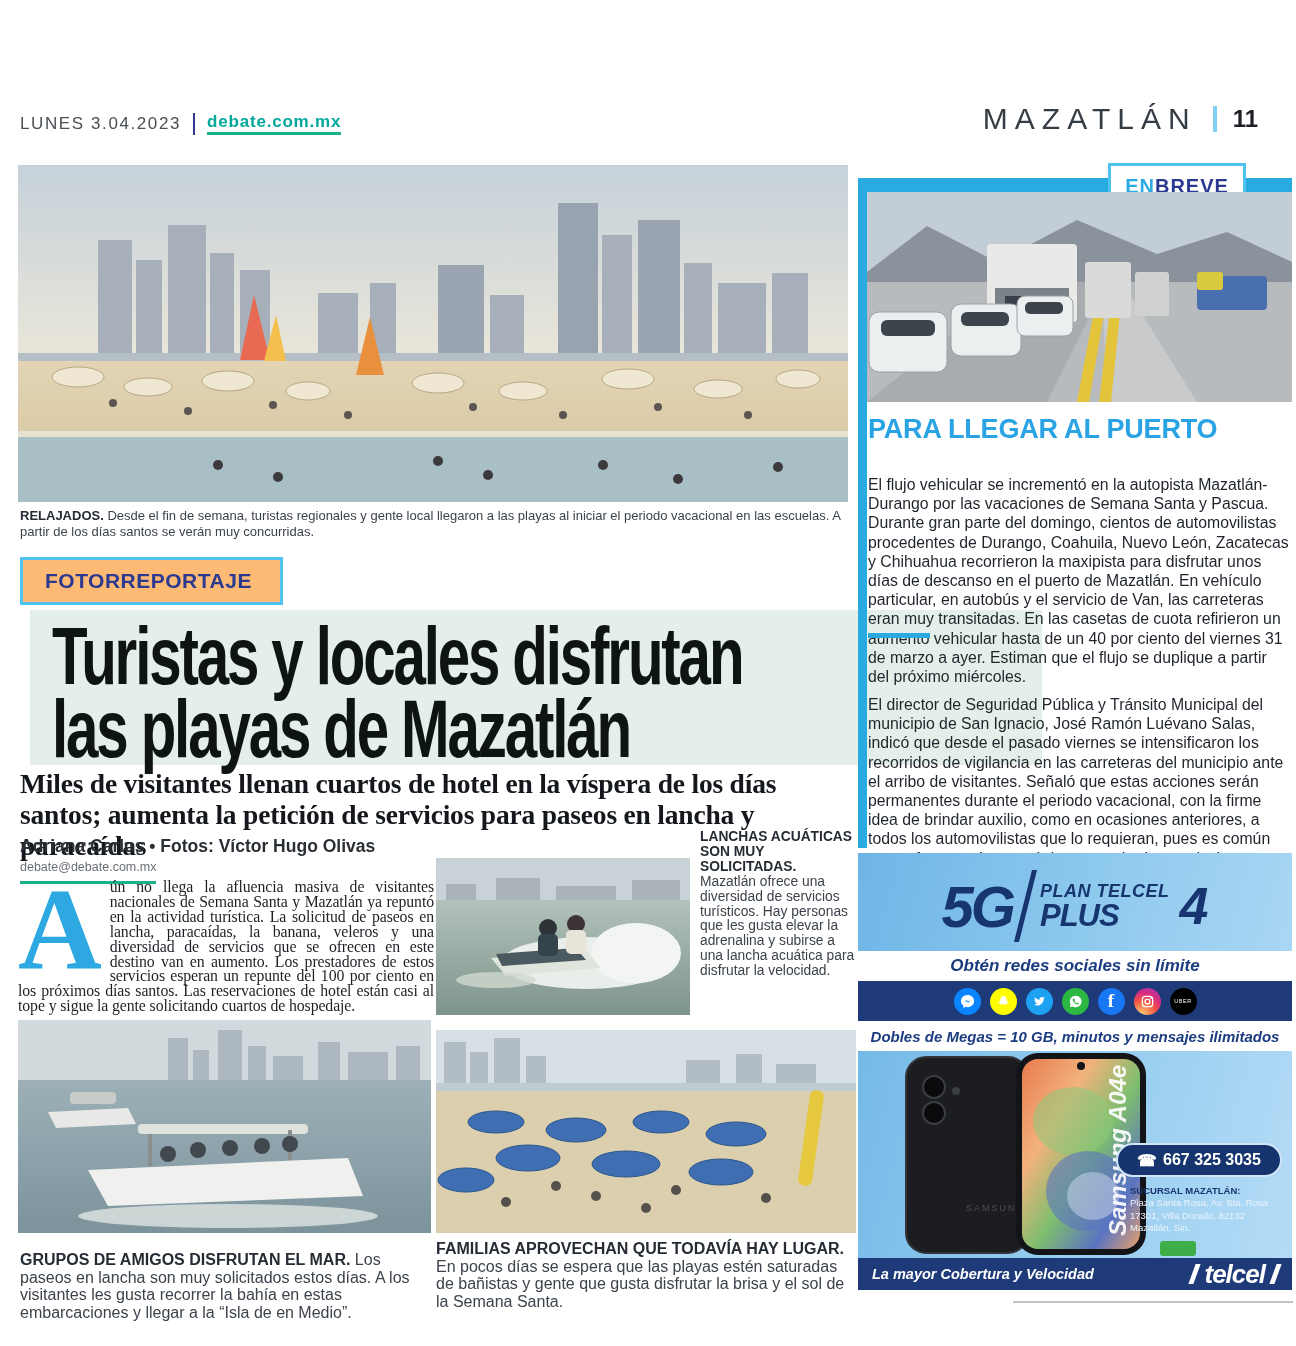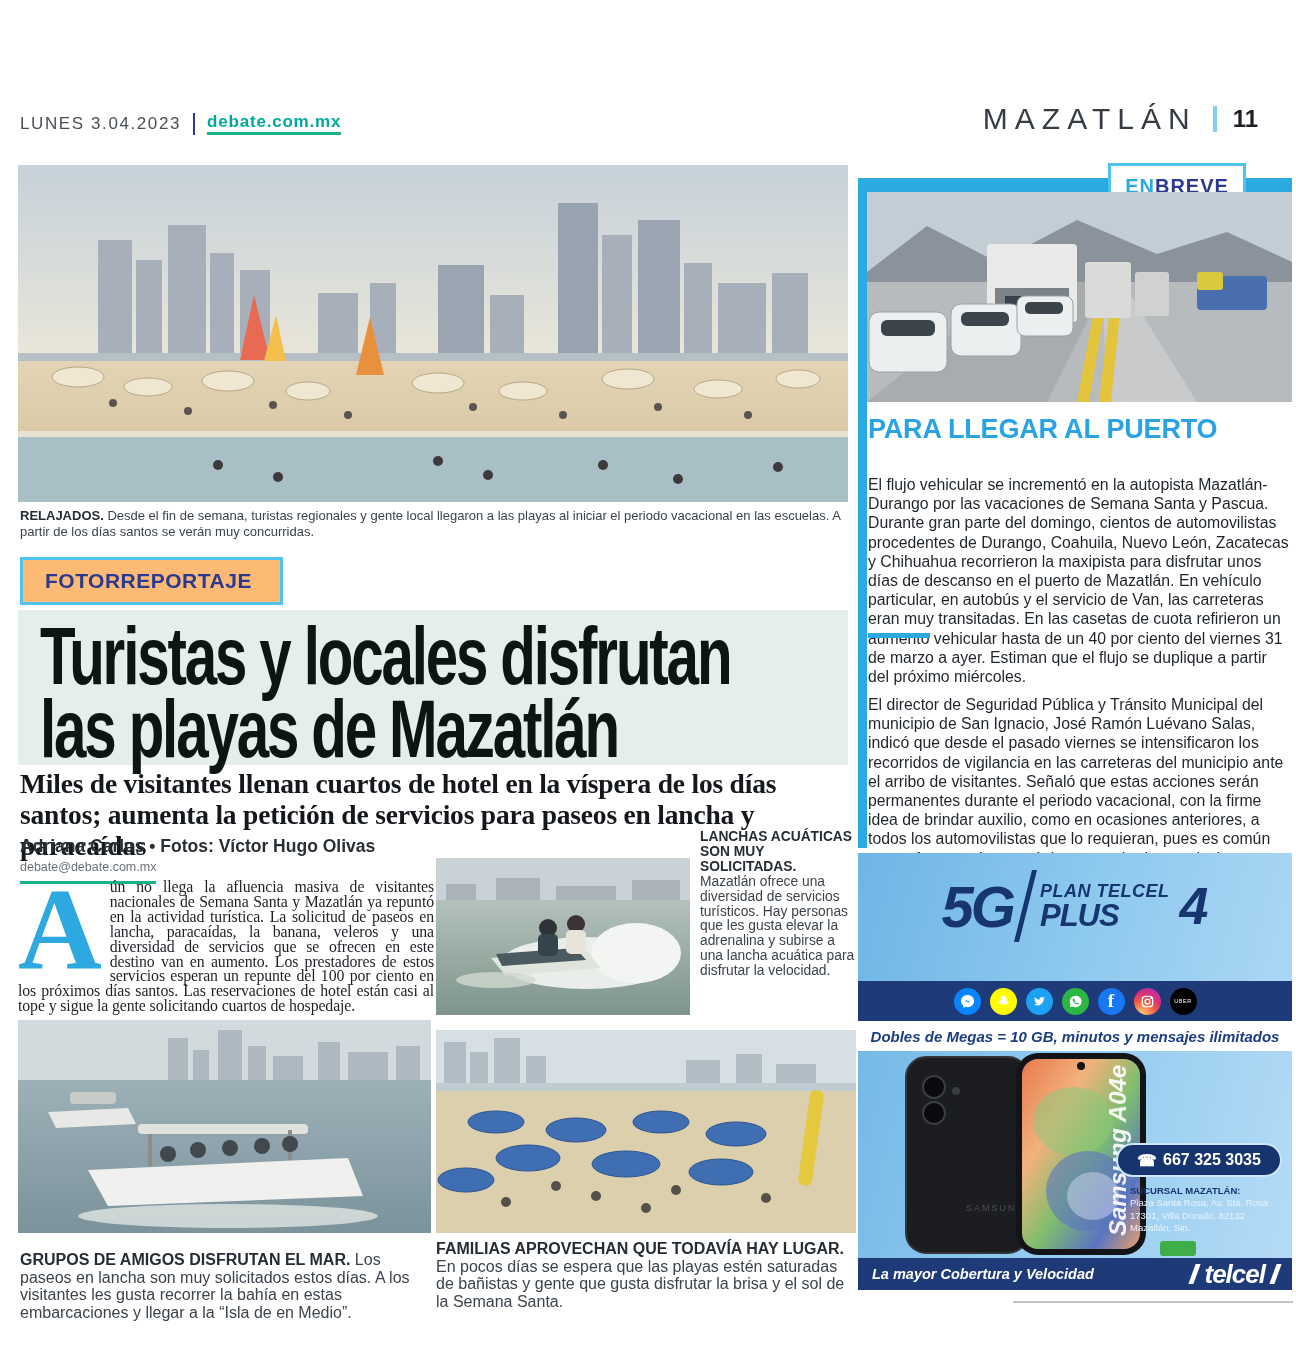--- a/index.html
+++ b/index.html
@@ -18,21 +18,21 @@
   
   .photo{position:absolute;overflow:hidden;background:#cfd6db;}
   .photo svg{display:block;}
   
   .cap{position:absolute;font-size:13px;line-height:1.25;color:#3c434c;}
   .cap b{color:#262c34;}
   
   .kicker{position:absolute;left:20px;top:557px;border:3px solid #4fc3f0;background:#fdba74;
           padding:9px 28px 9px 22px;font-size:21px;font-weight:800;letter-spacing:.5px;color:#2b3990;}
   
-  .mint{position:absolute;left:18px;top:610px;width:830px;height:155px;background:#e3efe8;}
+  .mint{position:absolute;left:30px;top:610px;width:988px;height:155px;background:#e3efe8;padding-left:24px;}
   .hline{position:absolute;left:22px;white-space:nowrap;font-weight:800;font-size:81px;
          letter-spacing:-3px;color:#0d1412;transform:scaleX(.72);transform-origin:0 50%;line-height:1;}
   .subhead{position:absolute;left:20px;top:768px;width:824px;font-family:"Liberation Serif",serif;
            font-weight:700;font-size:27.5px;line-height:1.13;color:#14171b;letter-spacing:-.2px;}
   .byline{position:absolute;left:20px;top:836px;font-size:17.5px;font-weight:700;color:#2a2f36;}
   .bymail{position:absolute;left:20px;top:860px;font-size:12.5px;color:#6a7076;
           border-bottom:3px solid #19b28a;padding-bottom:7px;text-decoration:none;}
   
   .body-copy{position:absolute;left:18px;top:880px;width:416px;font-family:"Liberation Serif",serif;
              font-size:15.8px;line-height:14.9px;text-align:justify;color:#1d2126;letter-spacing:-.1px;}
@@ -368,20 +368,21 @@
       <div class="ad-logo">
         <span class="ad-5g">5G</span>
         <span class="ad-slash"></span>
         <span class="ad-stack">
           <span class="ad-plan">PLAN TELCEL</span>
           <span class="ad-plus">PLUS</span>
         </span>
         <span class="ad-4">4</span>
       </div>
 
+      <div class="ad-strip ad-strip1">Obtén redes sociales sin límite</div>
 
       <div class="ad-navy">
         <span class="ic" style="background:#0a85ff;">
           <svg width="15" height="15" viewBox="0 0 16 16">
               <path d="M8 1C4 1 1 4 1 7.4c0 2 1 3.8 2.6 4.9V15l2.4-1.3c.6.2 1.3.3 2 .3 4 0 7-3 7-6.6S12 1 8 1z" fill="#fff"></path>
               <path d="M4.5 9.2l2.6-2.7 1.7 1.6 2.7-1.6-2.6 2.8-1.7-1.6z" fill="#0a85ff"></path>
             </svg>
         </span>
         <span class="ic" style="background:#fffc00;">
           <svg width="15" height="15" viewBox="0 0 16 16">

